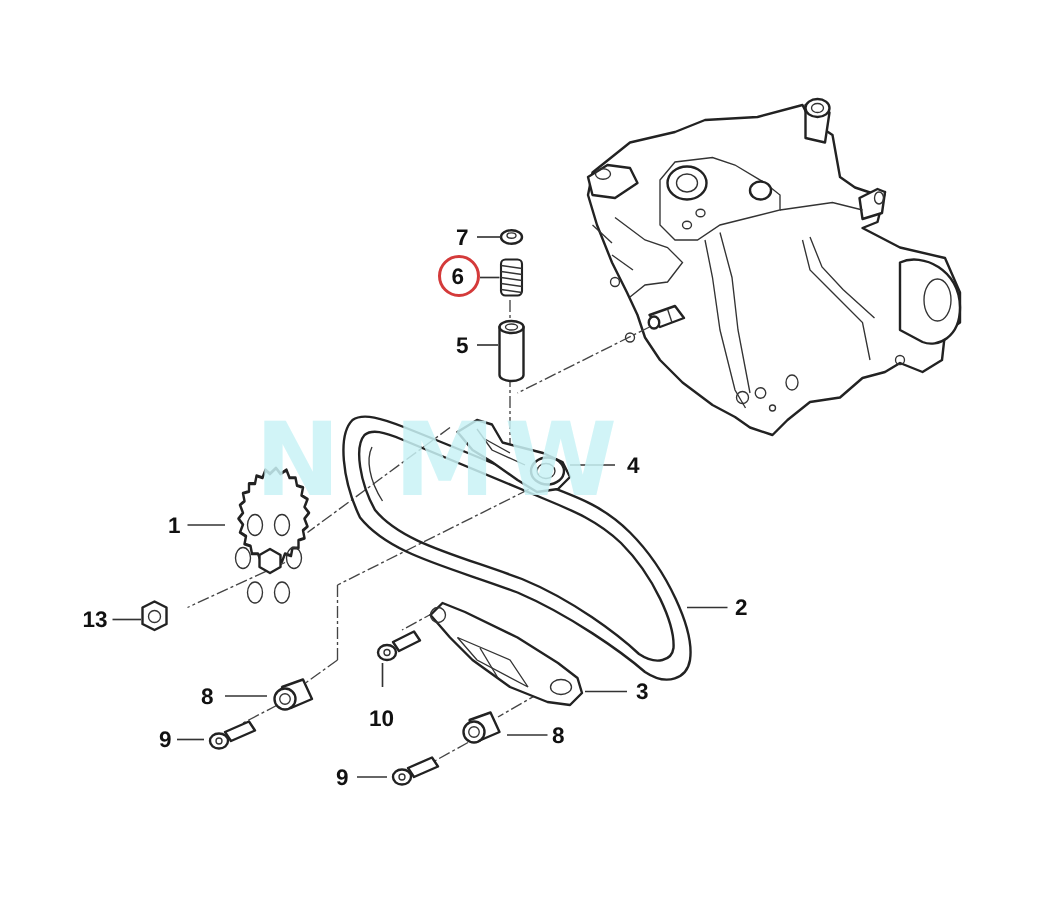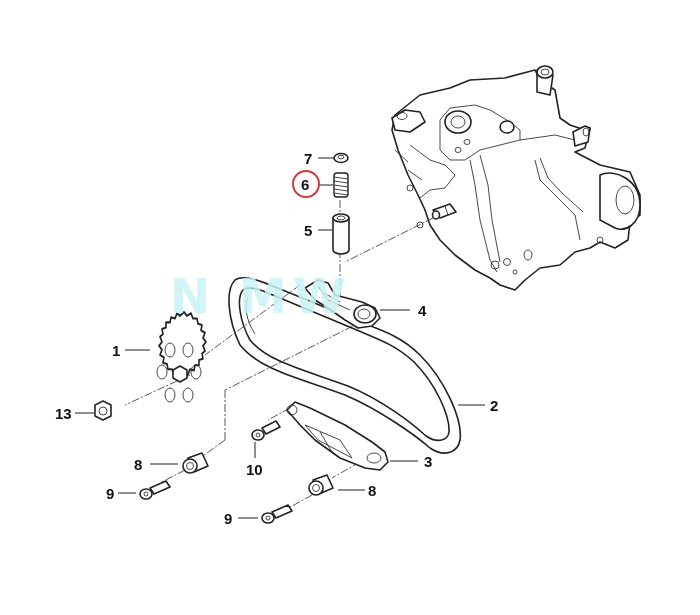--- a/index.html
+++ b/index.html
@@ -6,21 +6,21 @@
     body { width: 700px; height: 615px; overflow: hidden; position: relative;
            font-family: "Liberation Sans", sans-serif; }
     #diagram { position: absolute; left: 0; top: 0; width: 700px; height: 615px; }
     .ln { fill: none; stroke: #222; stroke-width: 1.6; stroke-linejoin: round; stroke-linecap: round; }
     .lnw { fill: #fff; stroke: #222; stroke-width: 1.6; stroke-linejoin: round; }
     .thin { fill: none; stroke: #333; stroke-width: 0.9; }
     .lead { fill: none; stroke: #333; stroke-width: 1.1; }
     .dash { fill: none; stroke: #444; stroke-width: 0.9; }
     .lbl { position: absolute; font-weight: bold; font-size: 15px; color: #111;
            font-family: "Liberation Sans", sans-serif; line-height: 1; }
-    .wm { position: absolute; left: 170px; top: 268px; font-size: 48px; font-weight: bold;
+    .wm { position: absolute; left: 170px; top: 268px; font-size: 68px; font-weight: bold;
           color: #c9f3f6; letter-spacing: 6px; font-family: "DejaVu Sans", sans-serif; opacity: 0.85; }
     .circle-hl { position: absolute; left: 292px; top: 170px; width: 28px; height: 28px;
                  border: 2px solid #d43a3a; border-radius: 50%; box-sizing: border-box; }
   </style>
 </head>
 <body>
 
 <svg id="diagram" viewBox="0 0 700 615" xmlns="http://www.w3.org/2000/svg">
 
   <g>
@@ -192,16 +192,16 @@
 
 <div class="lbl" style="left:304px;top:151px;">7</div>
 <div class="lbl" style="left:301px;top:177px;">6</div>
 <div class="lbl" style="left:304px;top:223px;">5</div>
 <div class="lbl" style="left:418px;top:303px;">4</div>
 <div class="lbl" style="left:112px;top:343px;">1</div>
 <div class="lbl" style="left:490px;top:398px;">2</div>
 <div class="lbl" style="left:55px;top:406px;">13</div>
 <div class="lbl" style="left:424px;top:454px;">3</div>
 <div class="lbl" style="left:134px;top:457px;">8</div>
-<div class="lbl" style="left:246px;top:462px;">10</div>
+<div class="lbl" style="left:246px;top:472px;">10</div>
 <div class="lbl" style="left:368px;top:483px;">8</div>
 <div class="lbl" style="left:106px;top:486px;">9</div>
 <div class="lbl" style="left:224px;top:511px;">9</div>
 
 </body></html>

